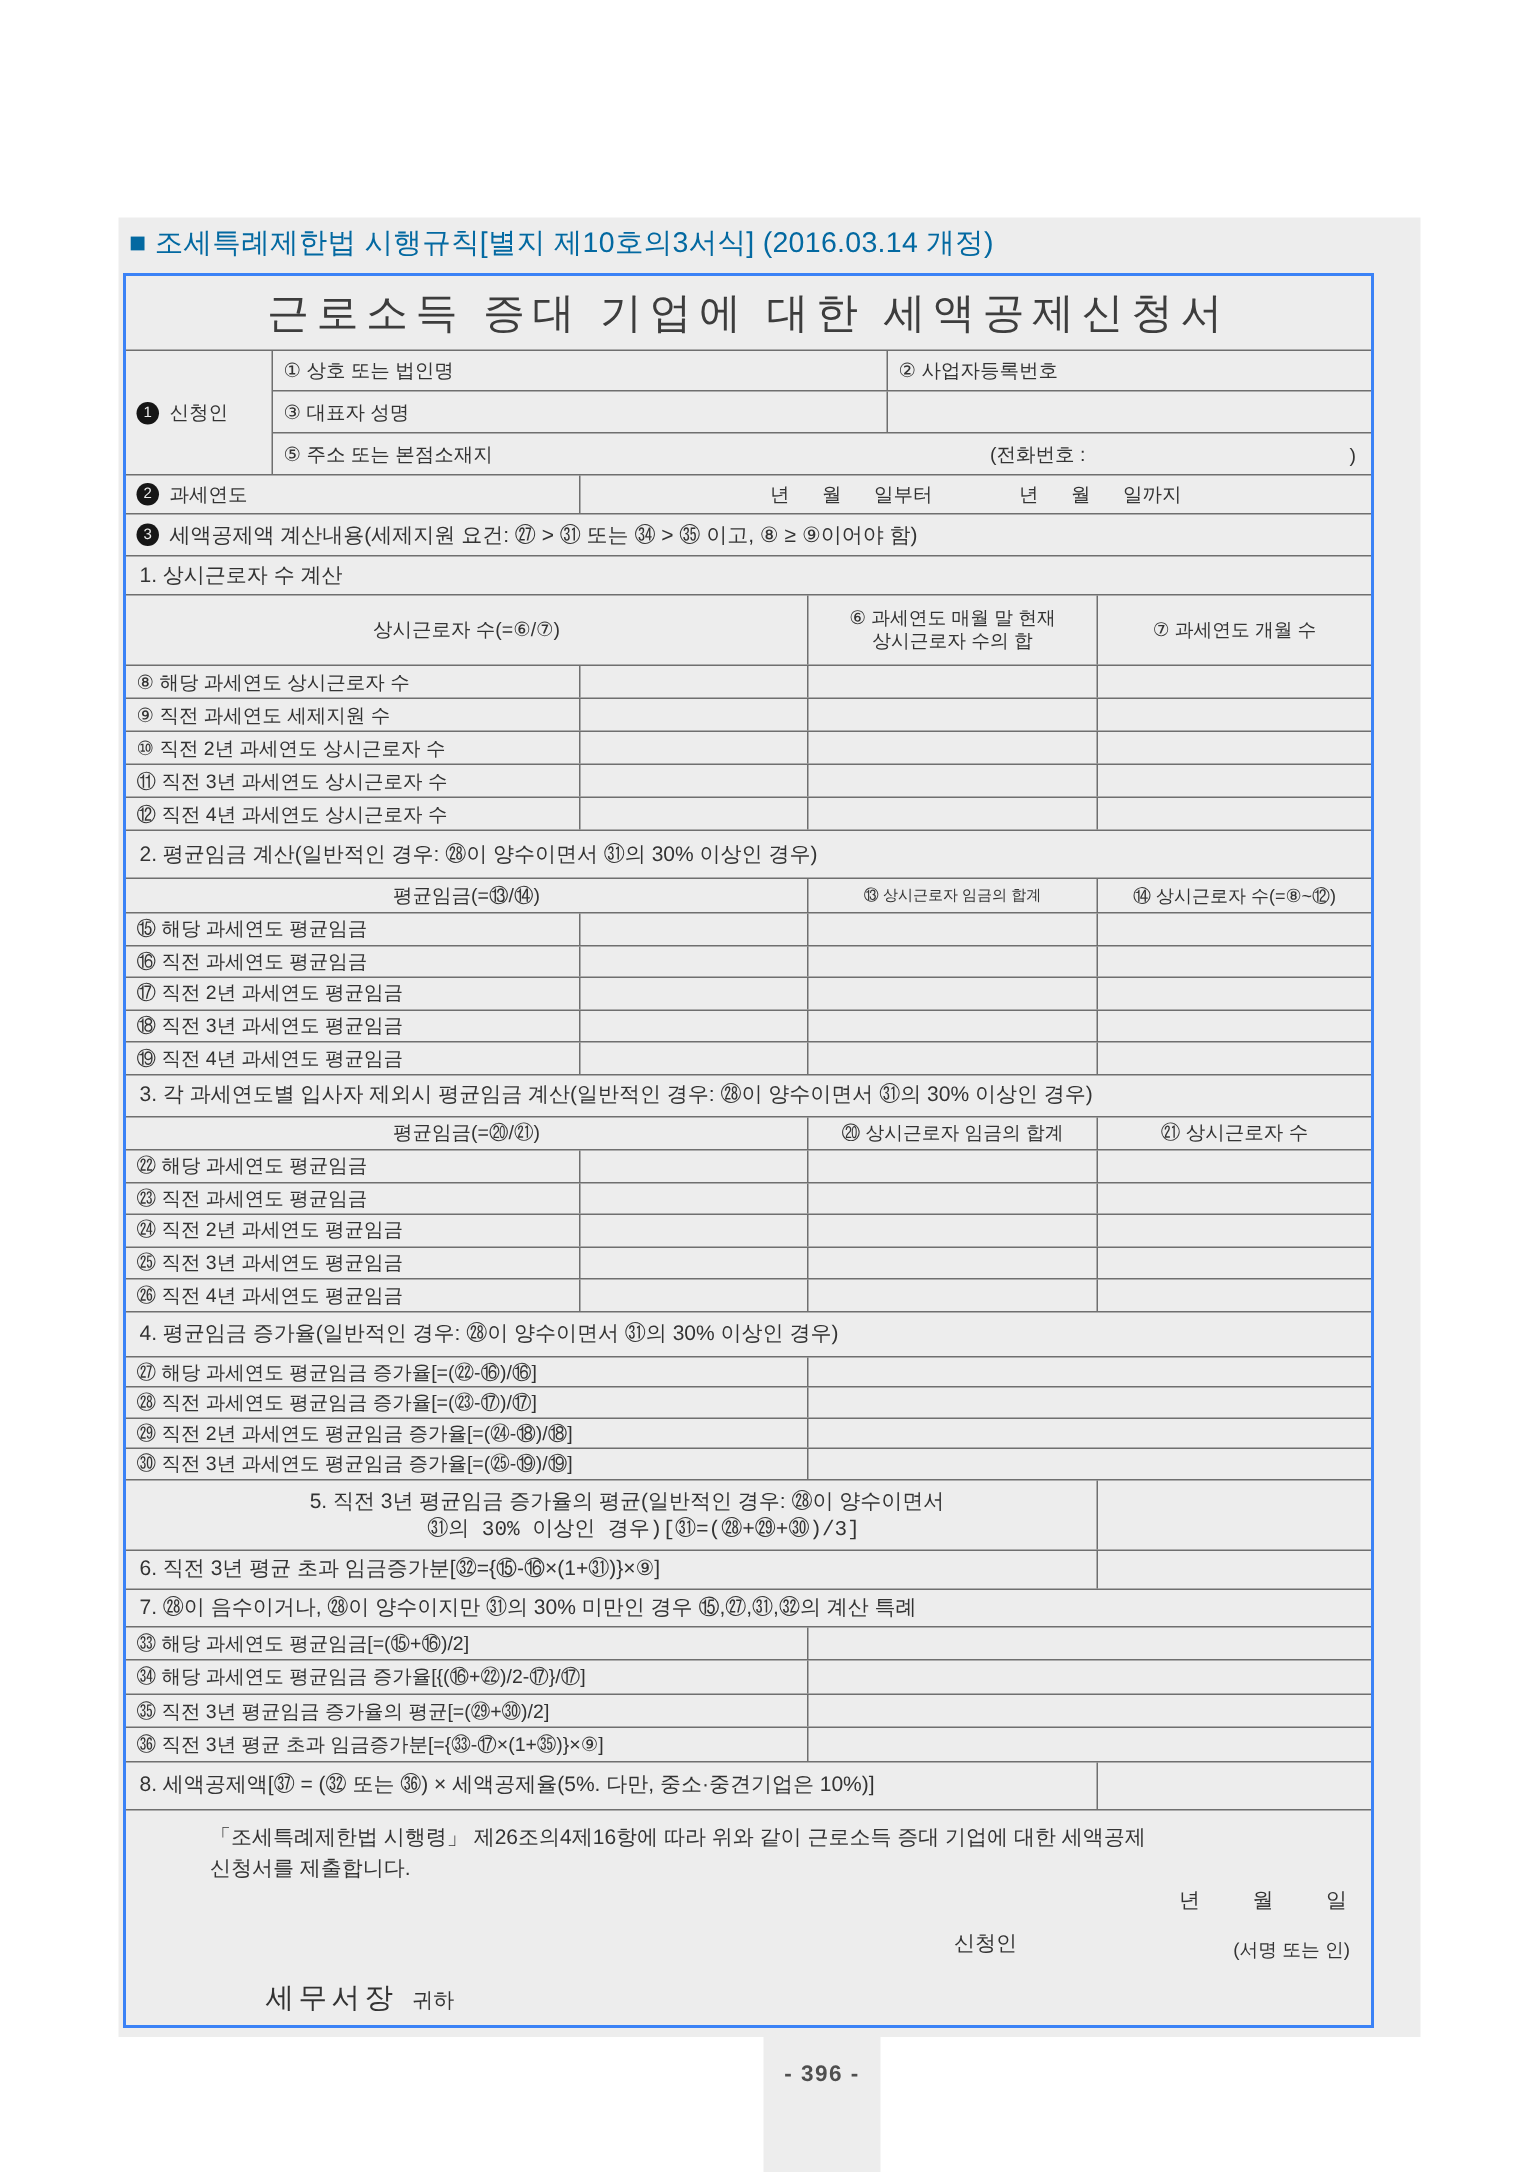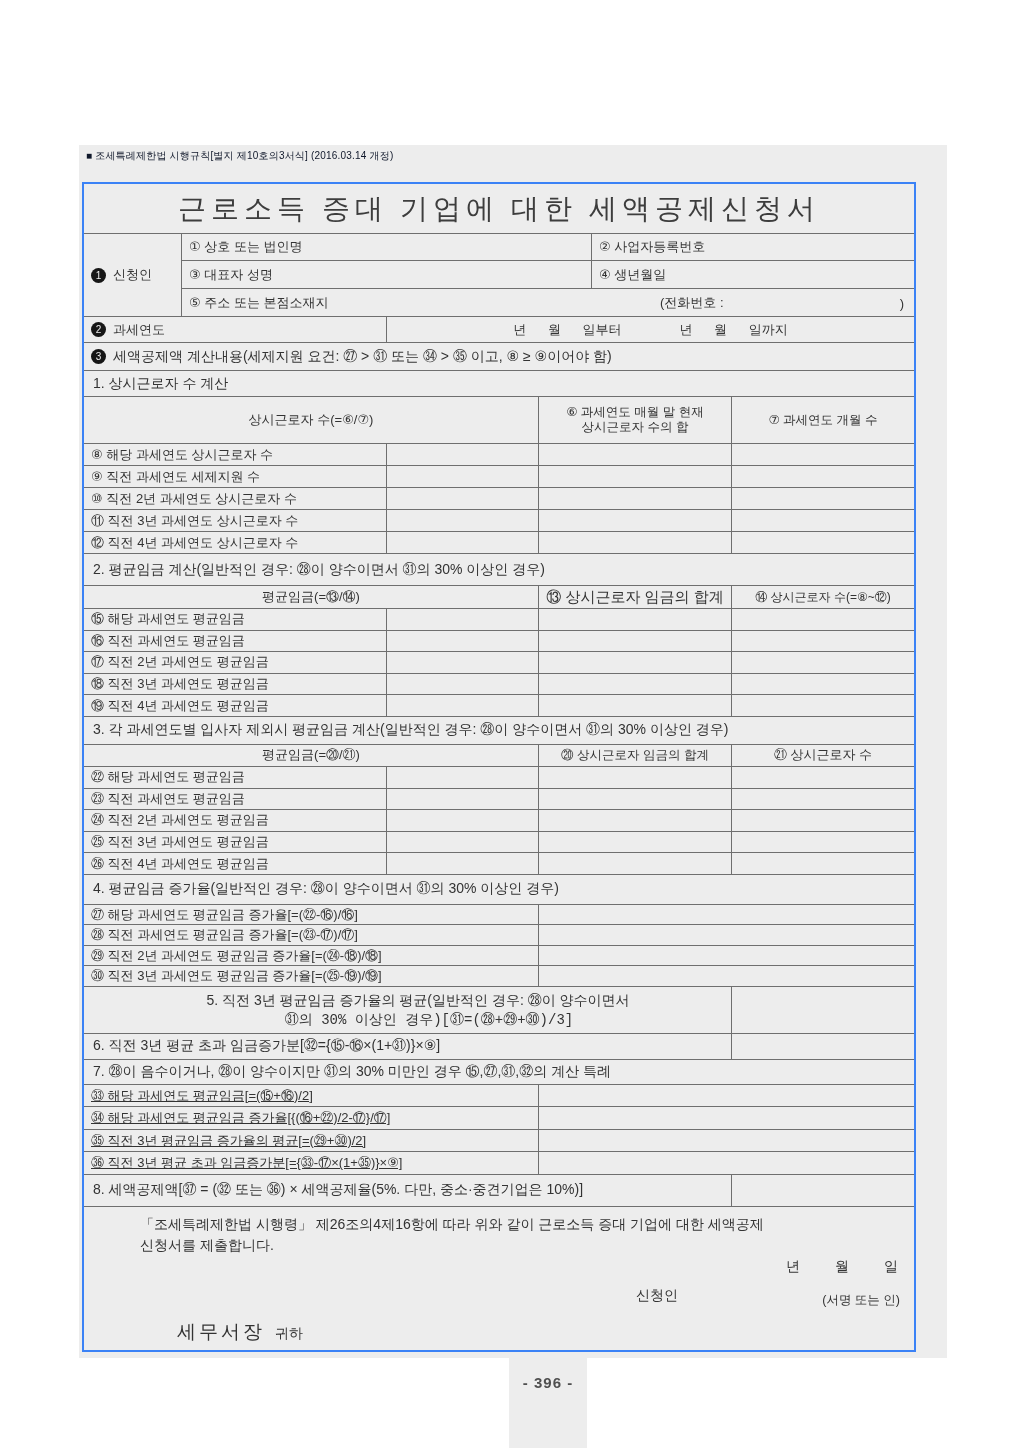--- a/index.html
+++ b/index.html
@@ -1,19 +1,19 @@
 <!DOCTYPE html>
 <html><head>
 <meta charset="utf-8">
 <style>
   html,body{margin:0;padding:0;}
   .page{position:relative;width:1024px;height:1448px;background:#ffffff;overflow:hidden;
         font-family:"Liberation Sans","DejaVu Sans",sans-serif;color:#333333;}
   .scan{position:absolute;left:79px;top:145px;width:868px;height:1213px;background:#ededed;}
-  .doc-header{position:absolute;left:7px;top:4px;font-size:10px;color:#0f172a;letter-spacing:0.2px;}
+  .doc-header{position:absolute;left:7px;top:4px;font-size:19px;color:#0369a1;letter-spacing:0.2px;}
   .form-box{position:absolute;left:3px;top:37px;width:830px;height:1166px;border:2px solid #3b82f6;
             background:#ededed;display:flex;flex-direction:column;}
   .row{display:flex;border-bottom:1px solid #6f6f6f;box-sizing:border-box;flex:none;align-items:stretch;}
   .row.last{border-bottom:none;}
   .cell{display:flex;align-items:center;padding:0 7px;box-sizing:border-box;
         border-right:1px solid #6f6f6f;font-size:13px;overflow:hidden;white-space:nowrap;}
   .cell.end{border-right:none;}
   .cell.center{justify-content:center;text-align:center;}
   
   .w-app-label{width:98px;}
@@ -22,21 +22,21 @@
   .w-c{width:193px;}
   .w-d{width:182px;flex:1;}
   .w-ab{width:455px;}
   .w-left648{width:648px;}
   .w-label455{width:455px;}
   .grow{flex:1;}
   
   .h-title{height:50px;}
   .h27{height:27px;} .h28{height:28px;} .h26{height:26px;} .h25{height:25px;}
   .h47{height:47px;} .h22{height:22px;} .h23{height:23px;} .h216{height:21.6px;}
-  .h32{height:32px;} .h30{height:30px;} .h205{height:20.5px;} .h225{height:22.5px;text-decoration:underline;}
+  .h32{height:32px;} .h30{height:30px;} .h205{height:20.5px;} .h225{height:22.5px;}
   .h-s5{height:47px;} .h-footer{height:143px;border-bottom:none;}
   .title-cell{width:100%;display:flex;align-items:center;justify-content:center;
               font-family:"Liberation Serif","DejaVu Serif",serif;font-size:28px;color:#3d3d3d;
               letter-spacing:5px;border-bottom:none;}
   .sec-title{font-size:14px;padding-left:9px;}
   .badge{display:inline-flex;flex:none;width:15px;height:15px;border-radius:50%;background:#161616;
          color:#ededed;font-size:10px;align-items:center;justify-content:center;margin-right:7px;}
   .applicant-left{display:flex;flex-direction:column;flex:1;}
   .phone-wrap{position:relative;flex:1;display:flex;align-items:center;text-align:center;}
   .phone{position:absolute;left:478px;}
@@ -75,21 +75,20 @@
           <span class="badge">1</span>
           <span>신청인</span>
         </div>
         <div class="applicant-left">
           <div class="row h27">
             <div class="cell" style="width:410px">① 상호 또는 법인명</div>
             <div class="cell end grow">② 사업자등록번호</div>
           </div>
           <div class="row h28">
             <div class="cell" style="width:410px">③ 대표자 성명</div>
-            <div class="cell end grow">④ 생년월일</div>
           </div>
           <div class="row h28 last">
             <div class="cell end grow phone-wrap">
               <span>⑤ 주소 또는 본점소재지</span>
               <span class="phone">(전화번호 :</span>
               <span class="phone-close">)</span>
             </div>
           </div>
         </div>
       </div>
@@ -151,21 +150,21 @@
         <div class="cell w-b"></div>
         <div class="cell w-c"></div>
         <div class="cell end w-d"></div>
       </div>
 
       <div class="row h32">
         <div class="cell end grow sec-title">2. 평균임금 계산(일반적인 경우: ㉘이 양수이면서 ㉛의 30% 이상인 경우)</div>
       </div>
       <div class="row h23">
         <div class="cell w-ab center">평균임금(=⑬/⑭)</div>
-        <div class="cell w-c center" style="font-size:15px">⑬ 상시근로자 임금의 합계</div>
+        <div class="cell w-c center" style="font-size:10px">⑬ 상시근로자 임금의 합계</div>
         <div class="cell end w-d center" style="font-size:12px">⑭ 상시근로자 수(=⑧~⑫)</div>
       </div>
       <div class="row h216">
         <div class="cell w-a">⑮ 해당 과세연도 평균임금</div>
         <div class="cell w-b"></div>
         <div class="cell w-c"></div>
         <div class="cell end w-d"></div>
       </div>
       <div class="row h216">
         <div class="cell w-a">⑯ 직전 과세연도 평균임금</div>

